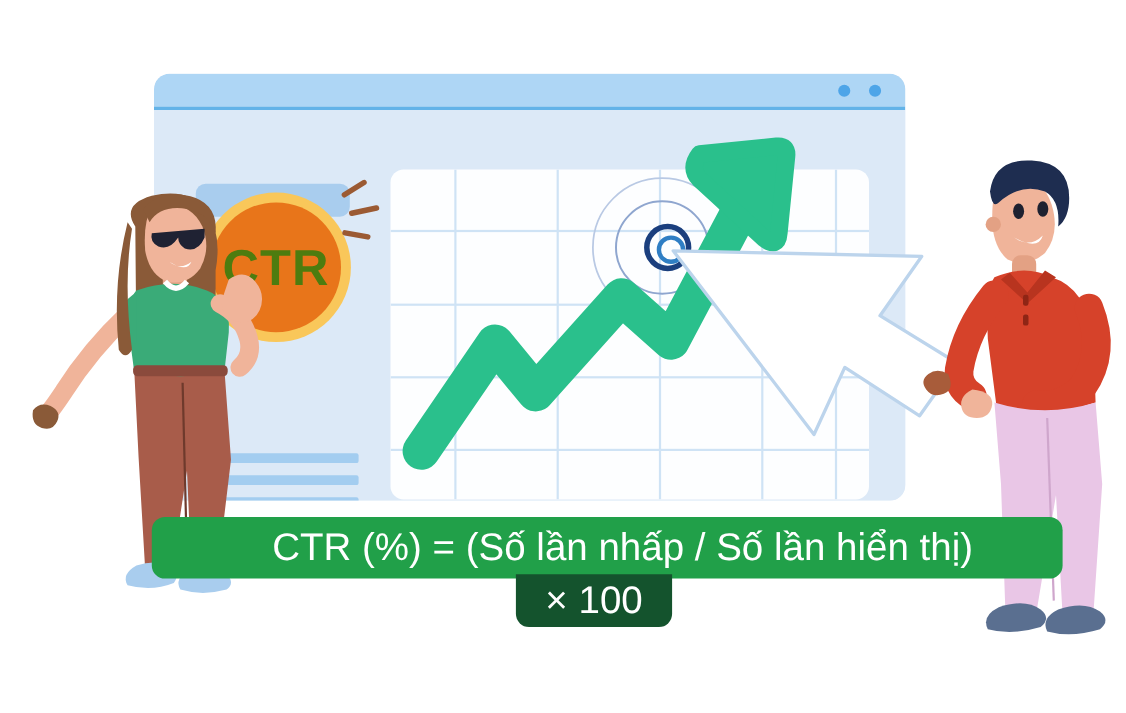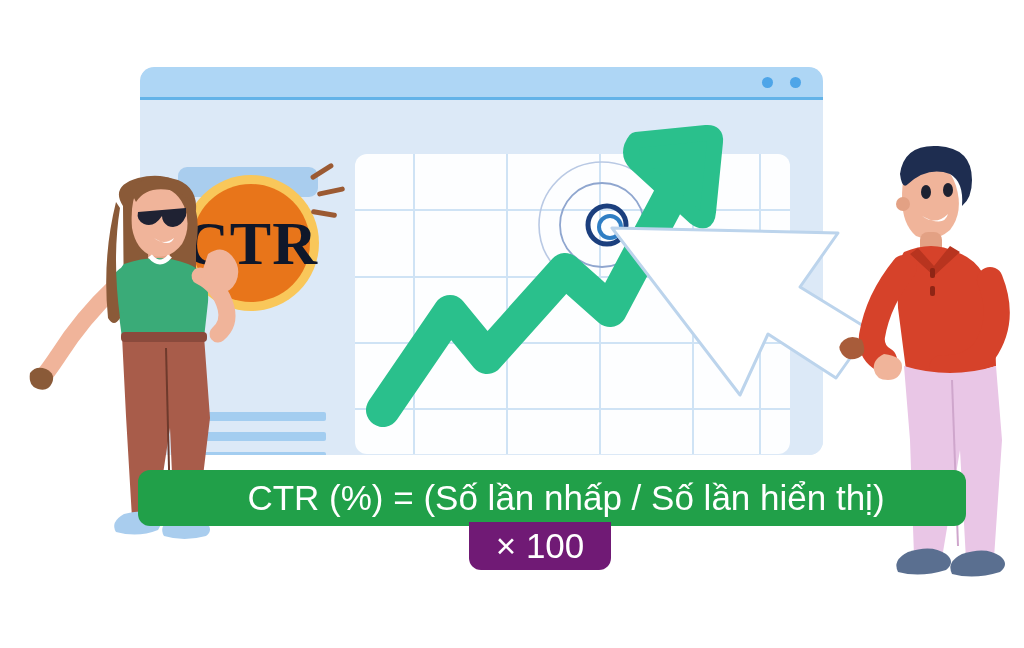--- a/index.html
+++ b/index.html
@@ -55,39 +55,39 @@
     position:absolute;left:0;top:0;width:136px;height:136px;border-radius:50%;
     background:#f9c75a;
   }
   .coin-face{
     position:absolute;left:9px;top:9px;width:118px;height:118px;border-radius:50%;
     background:#e8751a;
   }
   .coin-text{
     position:absolute;left:0;top:0;width:136px;height:136px;
     display:flex;align-items:center;justify-content:center;
-    color:#0f172a;font-size:62px;font-weight:700;letter-spacing:1px;
-    font-family:Liberation Serif, serif;
+    color:#4d7c0f;font-size:46px;font-weight:700;letter-spacing:1px;
+    font-family:Liberation Sans, sans-serif;
   }
   .spark{position:absolute;background:#9b5a33;border-radius:3px;height:5px;}
   .s1{left:126px;top:-6px;width:26px;transform:rotate(-32deg);}
   .s2{left:134px;top:14px;width:28px;transform:rotate(-12deg);}
   .s3{left:128px;top:36px;width:26px;transform:rotate(10deg);}
 
   
   .caption{position:absolute;left:0;top:470px;width:1024px;}
   .cap-line1{
     position:absolute;left:138px;top:0;width:800px;height:56px;
     background:#21a049;border-radius:12px;
     display:flex;align-items:center;justify-content:center;
     color:#ffffff;font-size:35px;font-weight:400;white-space:nowrap;padding-left:28px;
   }
   .cap-line2{
     position:absolute;left:469px;top:52px;width:142px;height:48px;
-    background:#701a75;border-radius:0 0 12px 12px;
+    background:#14532d;border-radius:0 0 12px 12px;
     display:flex;align-items:center;justify-content:center;
     color:#ffffff;font-size:35px;font-weight:400;
   }
 
   svg{display:block}
 </style>
 </head>
 <body>
 
 <div id="stage">

